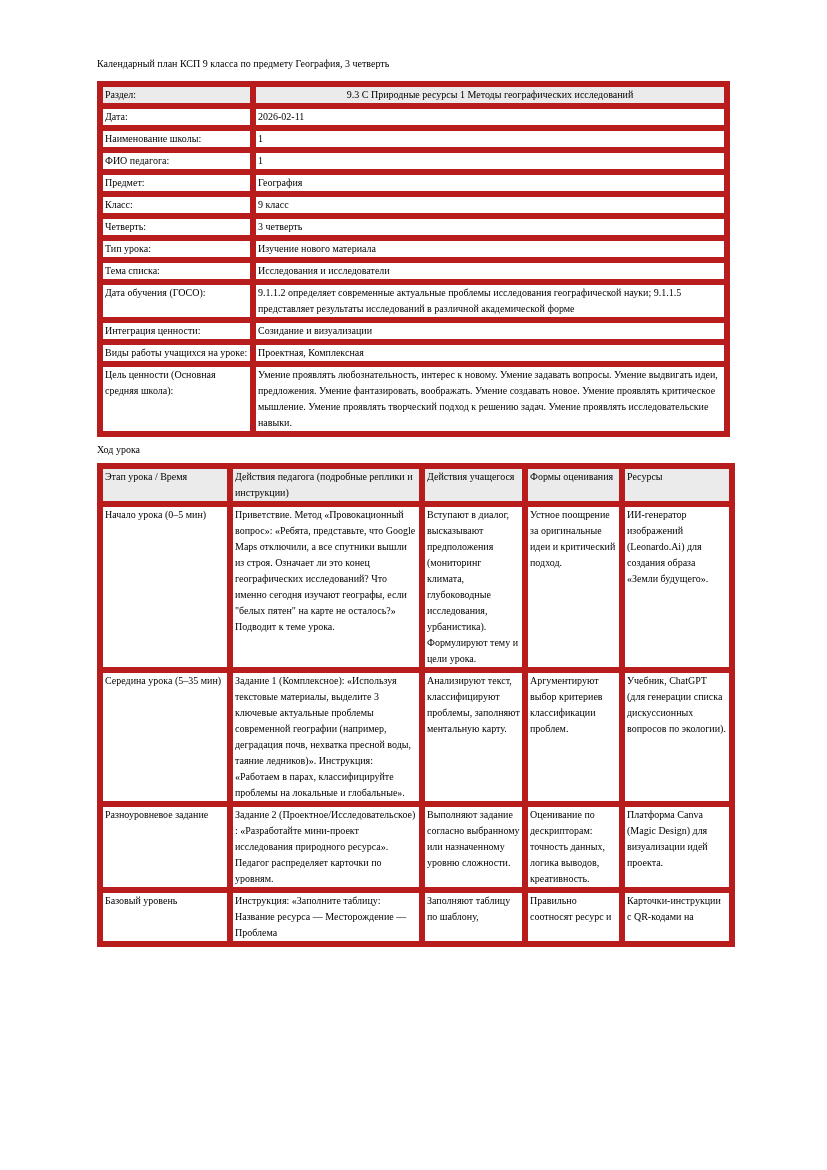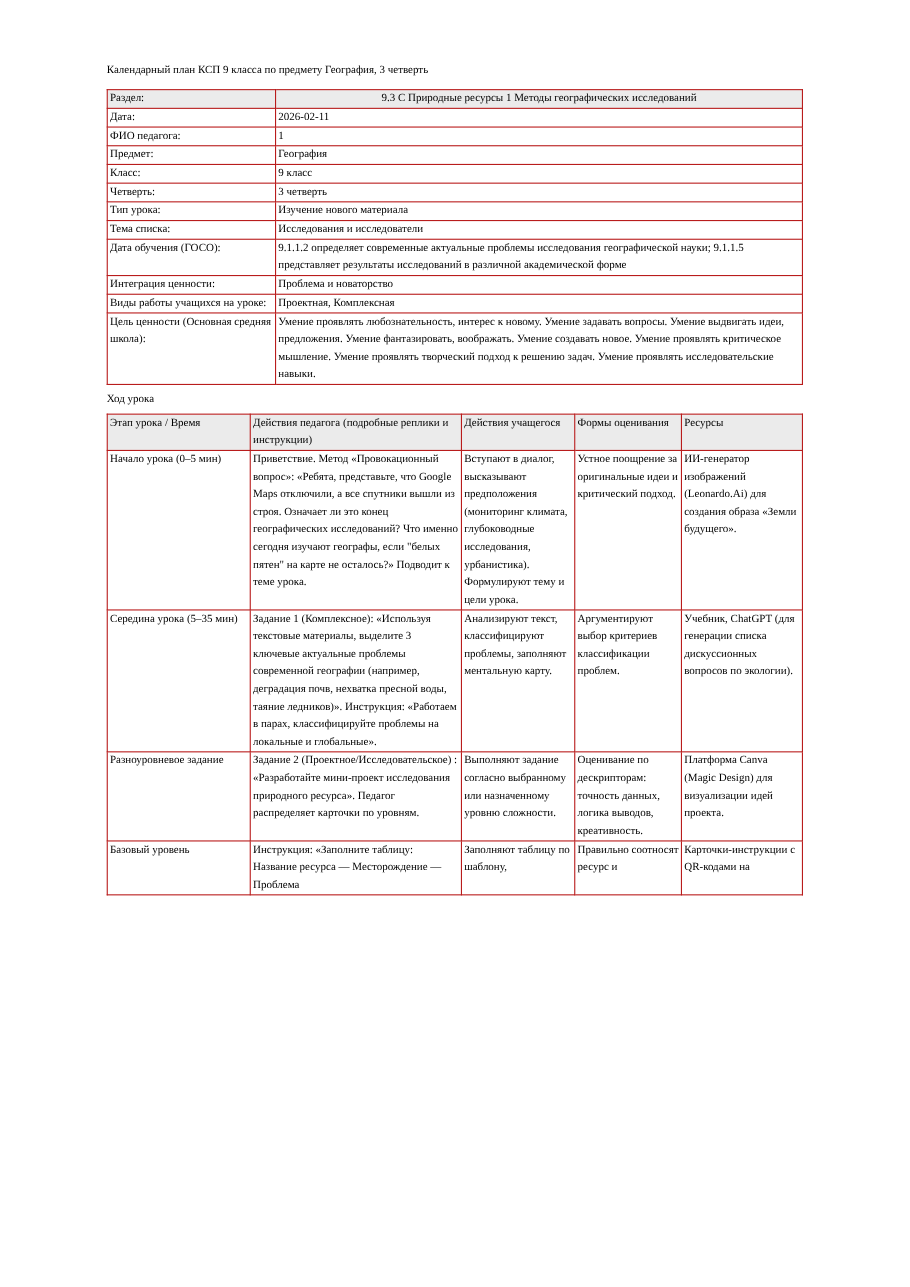--- a/index.html
+++ b/index.html
@@ -12,21 +12,21 @@
     color:#000000;
     font-family:"Liberation Serif", serif;
     font-size:10px;
     line-height:16px;
     overflow:hidden;
   }
   .title{margin:0 0 9px 0;}
   .section-heading{margin:5px 0 5px 0;}
   table{border-collapse:collapse;width:100%;table-layout:fixed;}
   td,th{
-    border:1px solid #b91c1c;
+    border:6px solid #b91c1c;
     vertical-align:top;
     padding:0 2px;
     font-weight:normal;
     text-align:left;
     overflow-wrap:break-word;
   }
   tr.hl td, tr.hl th{background:#ebebeb;}
   .center{text-align:center;}
   .info col.c-label{width:153px;}
   .lesson col.c1{width:130px;}
@@ -50,20 +50,24 @@
     <tbody>
       <tr class="hl">
         <td>Раздел:</td>
         <td class="center">9.3 С Природные ресурсы 1 Методы географических исследований</td>
       </tr>
       <tr>
         <td>Дата:</td>
         <td>2026-02-11</td>
       </tr>
       <tr>
+        <td>Наименование школы:</td>
+        <td>1</td>
+      </tr>
+      <tr>
         <td>ФИО педагога:</td>
         <td>1</td>
       </tr>
       <tr>
         <td>Предмет:</td>
         <td>География</td>
       </tr>
       <tr>
         <td>Класс:</td>
         <td>9 класс</td>
@@ -79,21 +83,21 @@
       <tr>
         <td>Тема списка:</td>
         <td>Исследования и исследователи</td>
       </tr>
       <tr>
         <td>Дата обучения (ГОСО):</td>
         <td>9.1.1.2 определяет современные актуальные проблемы исследования географической науки; 9.1.1.5 представляет результаты исследований в различной академической форме</td>
       </tr>
       <tr>
         <td>Интеграция ценности:</td>
-        <td>Проблема и новаторство</td>
+        <td>Созидание и визуализации</td>
       </tr>
       <tr>
         <td>Виды работы учащихся на уроке:</td>
         <td>Проектная, Комплексная</td>
       </tr>
       <tr>
         <td>Цель ценности (Основная средняя школа):</td>
         <td>Умение проявлять любознательность, интерес к новому. Умение задавать вопросы. Умение выдвигать идеи, предложения. Умение фантазировать, воображать. Умение создавать новое. Умение проявлять критическое мышление. Умение проявлять творческий подход к решению задач. Умение проявлять исследовательские навыки.</td>
       </tr>
     </tbody>

